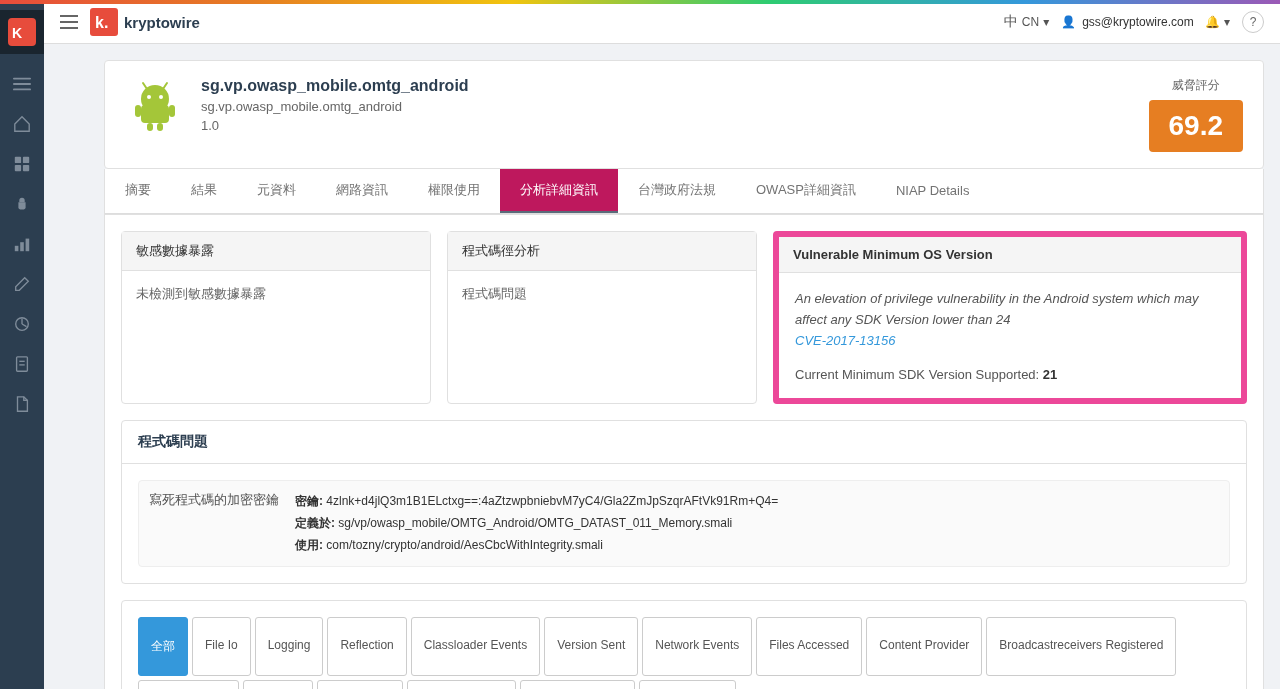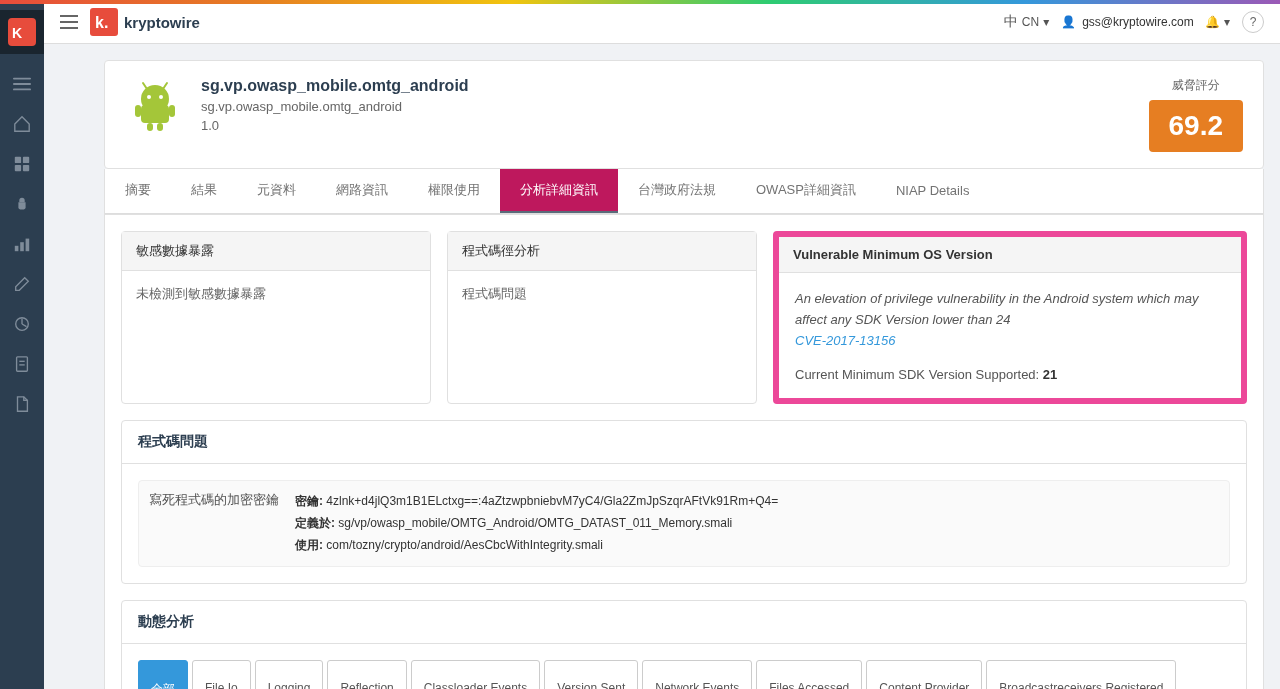--- a/index.html
+++ b/index.html
@@ -271,21 +271,20 @@
             <div>
               <strong>使用:</strong>
               <span>com/tozny/crypto/android/AesCbcWithIntegrity.smali</span>
             </div>
           </div>
         </div>
       </div>
     </div>
 
     <div class="section-card">
-      <div class="section-header">動態分析</div>
       <div class="section-body">
         <div class="filter-tabs" id="filter-tabs-container">
             <div class="filter-tab active">全部</div>
             <div class="filter-tab">File Io</div>
             <div class="filter-tab">Logging</div>
             <div class="filter-tab">Reflection</div>
             <div class="filter-tab">Classloader Events</div>
             <div class="filter-tab">Version Sent</div>
             <div class="filter-tab">Network Events</div>
             <div class="filter-tab">Files Accessed</div>

